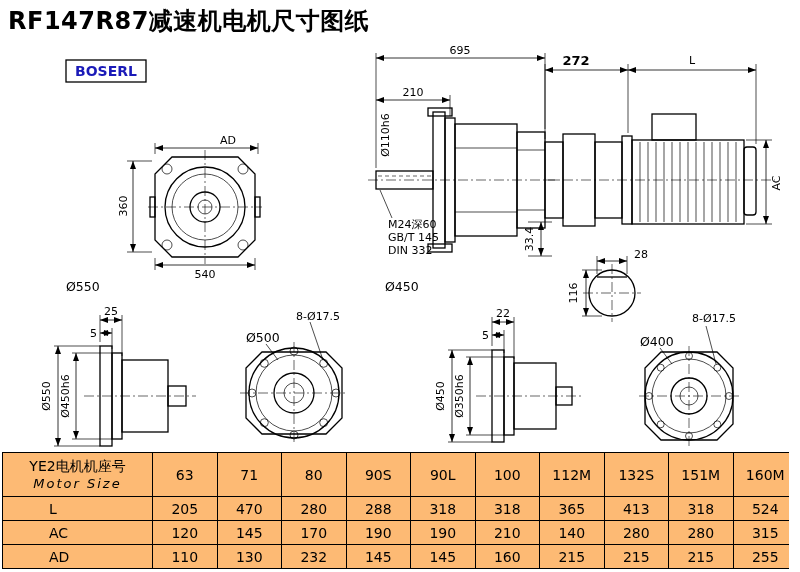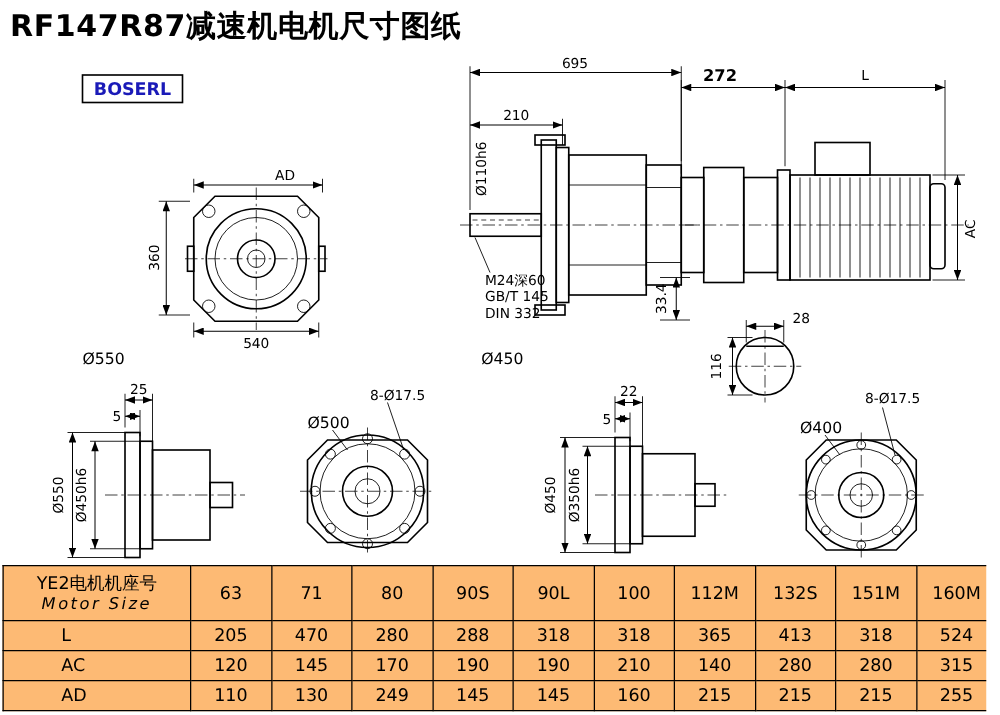--- a/index.html
+++ b/index.html
@@ -322,21 +322,21 @@
         <td>210</td>
         <td>140</td>
         <td>280</td>
         <td>280</td>
         <td>315</td>
       </tr>
       <tr class="dr">
         <td class="first rowlabel">AD</td>
         <td>110</td>
         <td>130</td>
-        <td>249</td>
+        <td>232</td>
         <td>145</td>
         <td>145</td>
         <td>160</td>
         <td>215</td>
         <td>215</td>
         <td>215</td>
         <td>255</td>
       </tr>
     </tbody>
   </table>

